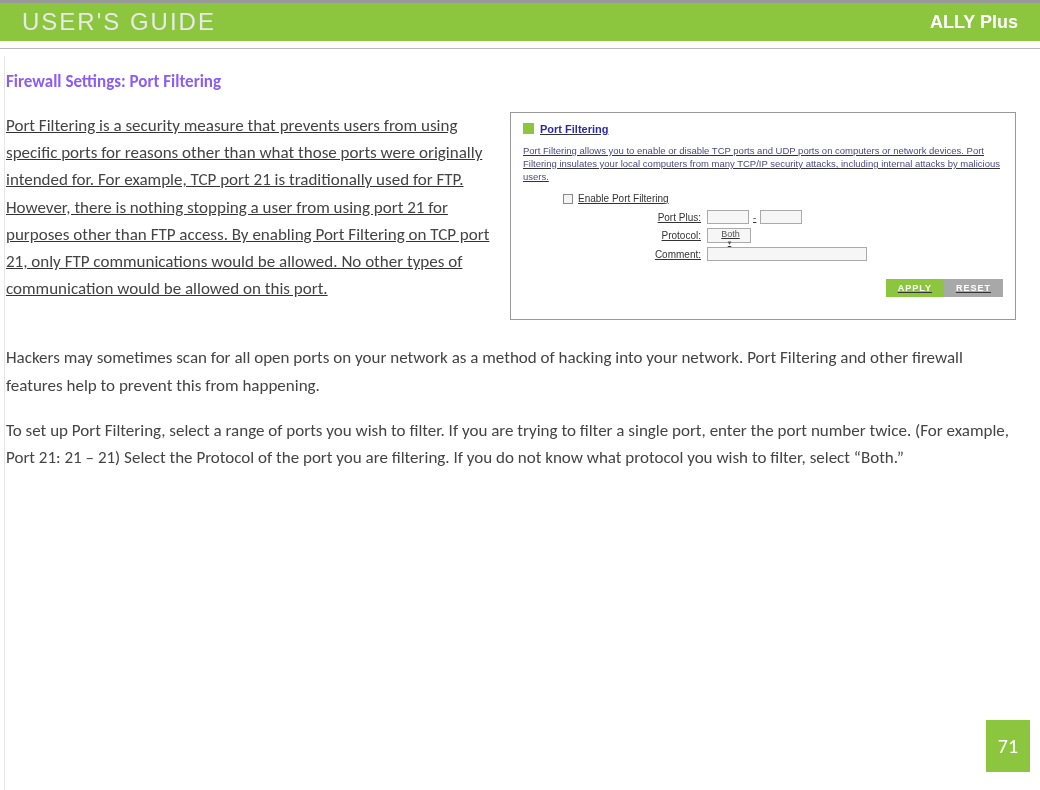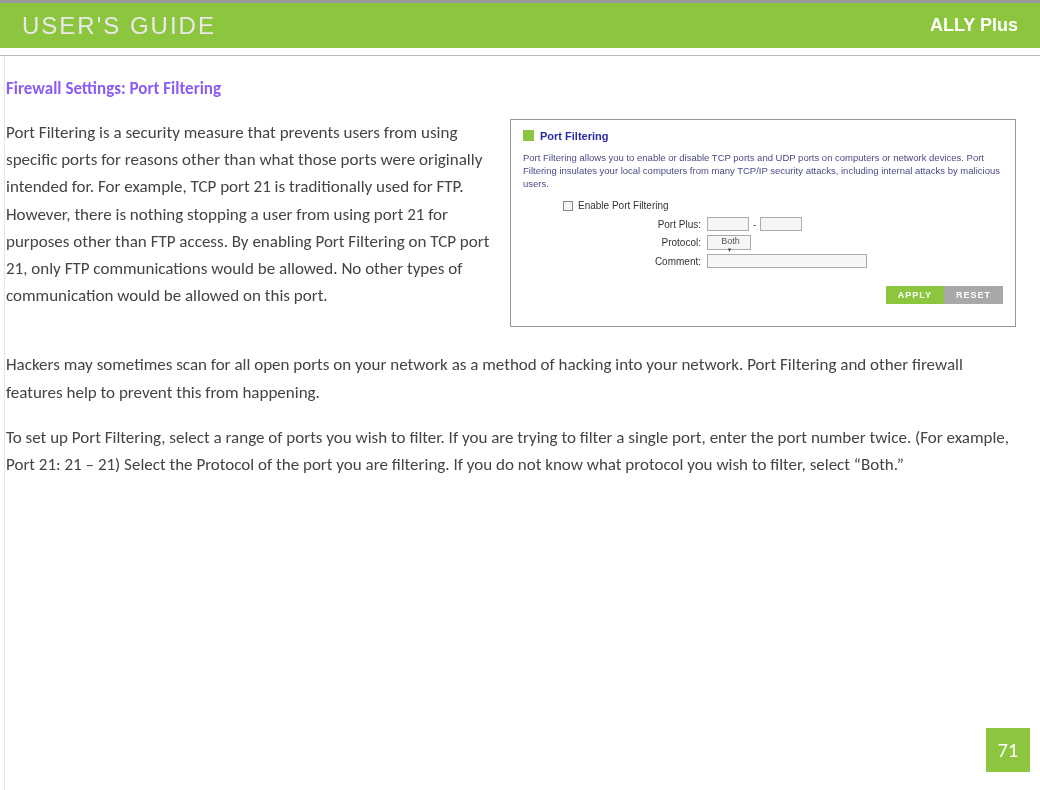--- a/index.html
+++ b/index.html
@@ -5,21 +5,21 @@
   * { box-sizing: border-box; margin: 0; padding: 0; }
   body {
     width: 1040px;
     height: 790px;
     background: #fff;
     font-family: Calibri, Arial, sans-serif;
     position: relative;
     color: #333;
   }
   .header-bar {
-    height: 48px;
+    height: 41px;
     background: #8cc63f;
     display: flex;
     align-items: center;
     justify-content: space-between;
     padding: 0 22px 0 22px;
     border-top: 3px solid #999;
     position: relative;
   }
   .header-left {
     color: #e9e9e9;
@@ -44,20 +44,21 @@
   .section-title {
     font-weight: bold;
     font-size: 17px;
     margin-bottom: 20px;
     color: #8b5cf6;
   }
   .row1 {
     display: flex;
     gap: 18px;
     margin-bottom: 24px;
+    text-decoration: underline;
   }
   .para {
     font-size: 17px;
     line-height: 1.6;
     color: #444;
     margin-bottom: 18px;
   }
   .col-text { flex: 1 1 0; }
   .screenshot-box {
     width: 506px;
@@ -87,21 +88,21 @@
   .pf-select-caret { font-size:7px; color:#555; margin-right:2px;}
   .pf-buttons { display:flex; justify-content:flex-end; gap:0; margin-top:18px;}
   .pf-btn { height:18px; color:#fff; font-size:9px; display:flex; align-items:center; justify-content:center; letter-spacing:1px; padding:0 12px; font-weight:bold;}
   .pf-btn.apply { background:#8cc63f;}
   .pf-btn.reset { background:#a8a8a8;}
   .page-number {
     position:absolute;
     right:10px;
     bottom:18px;
     width:44px;
-    height:44px;
+    height:52px;
     background:#8cc63f;
     color:#fff;
     font-size:20px;
     display:flex;
     align-items:center;
     justify-content:center;
   }
   .left-margin {
     border-left: 1px solid #e5e5e5;
     position:absolute;

